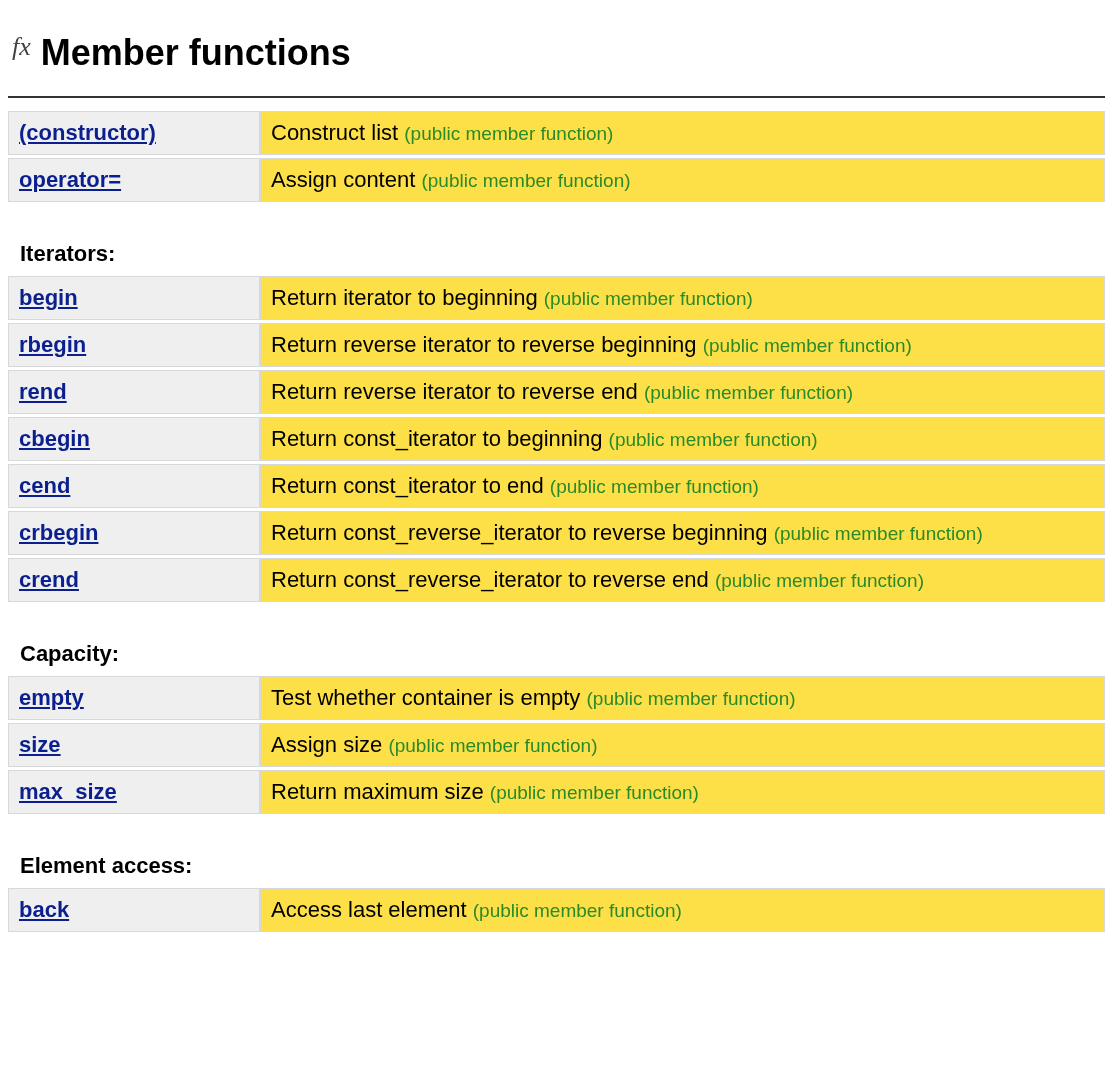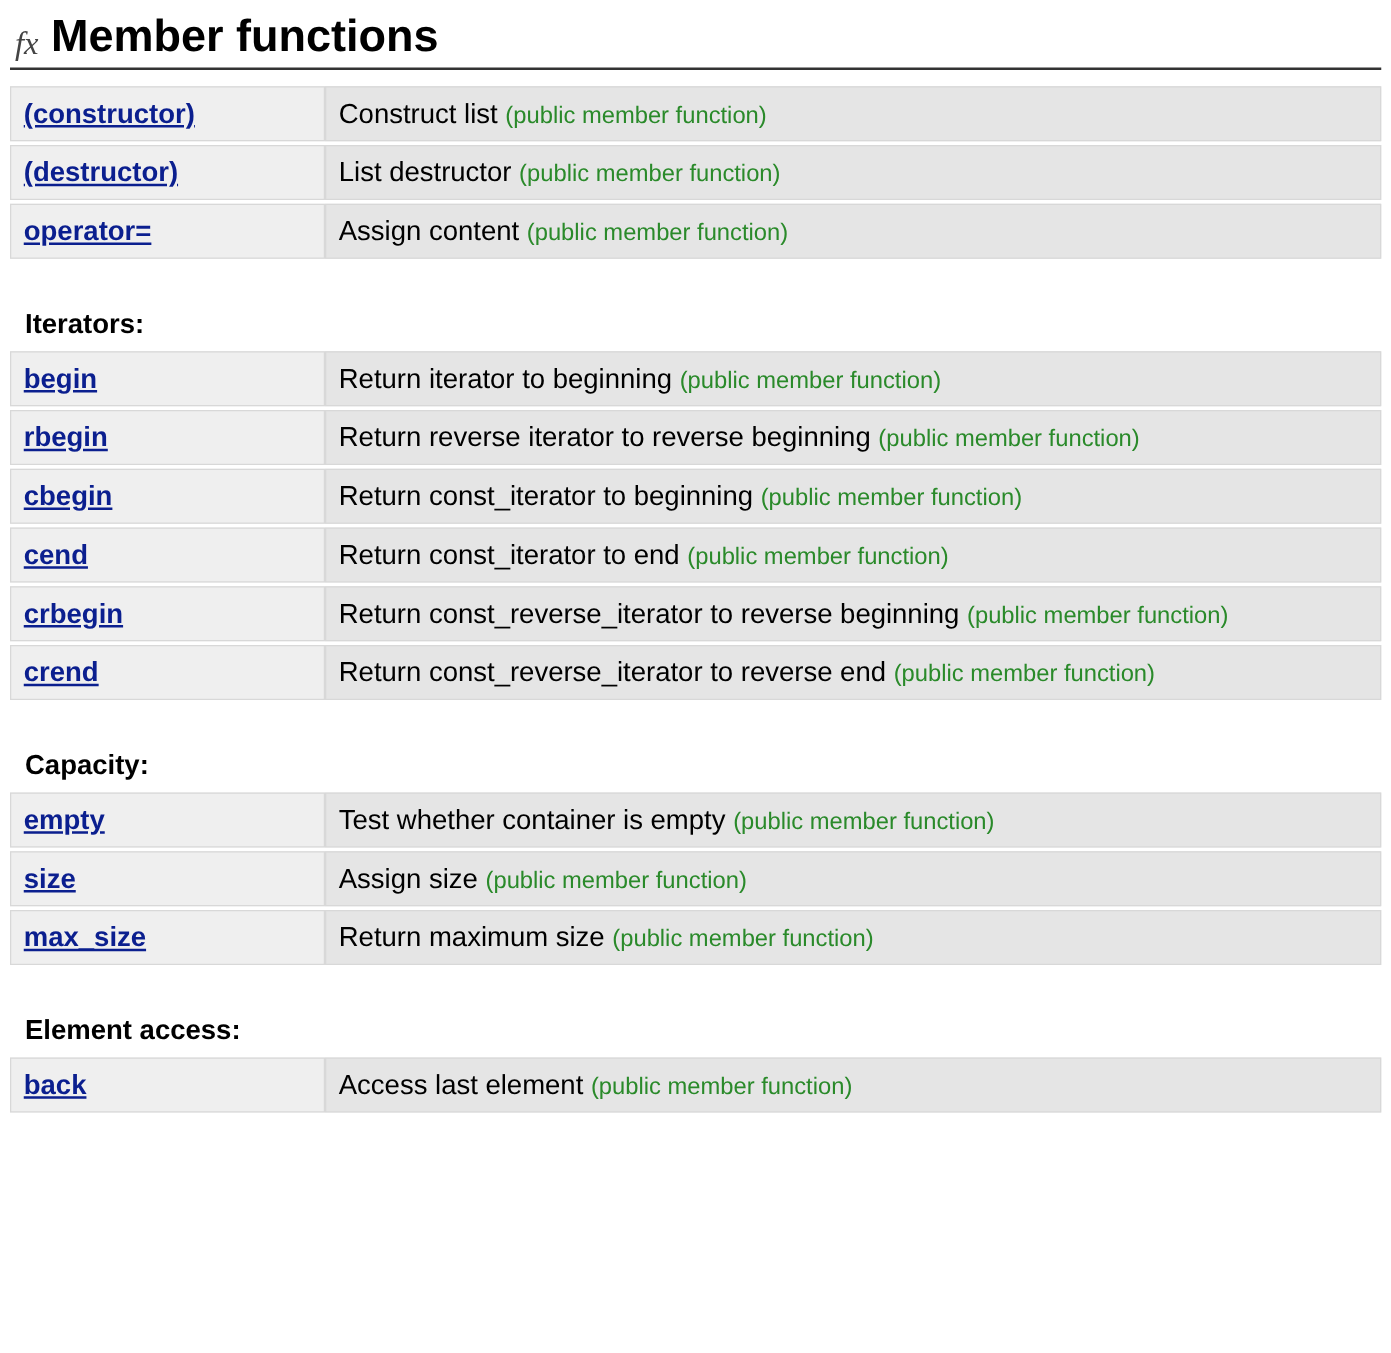--- a/index.html
+++ b/index.html
@@ -5,24 +5,25 @@
   body {
     font-family: Arial, Helvetica, sans-serif;
     margin: 0;
     padding: 8px;
     background: #fff;
     color: #000;
     font-size: 22px;
   }
   .page-title-wrap {
     display: flex;
-    align-items: flex-end;
+    align-items: flex-start;
     border-bottom: 2px solid #333;
-    padding-bottom: 4px;
+    padding-bottom: 22px;
     margin-bottom: 10px;
+    margin-top: 24px;
   }
   .fx-icon {
     font-style: italic;
     font-family: Georgia, 'Times New Roman', serif;
     font-size: 26px;
     color: #444;
     margin-right: 10px;
     margin-left: 4px;
   }
   .page-title {
@@ -37,21 +38,21 @@
   }
   table.func-table {
     width: 100%;
     border-collapse: separate;
     border-spacing: 0 3px;
   }
   table.func-table td {
     border: 1px solid #d8d8d8;
     padding: 8px 10px;
     vertical-align: middle;
-    background: #e5e5e5;
+    background: #fde047;
   }
   table.func-table td.name-cell {
     width: 230px;
     background: #efefef;
   }
   a.func-link {
     color: #0b1f8f;
     font-weight: bold;
     text-decoration: underline;
     font-size: 22px;
@@ -72,40 +73,40 @@
   <h1 class="page-title">Member functions</h1>
 </div>
 
 <table class="func-table">
   <tbody>
     <tr>
       <td class="name-cell"><a href="#" class="func-link">(constructor)</a></td>
       <td><span class="desc">Construct list</span> <span class="tag">(public member function)</span></td>
     </tr>
     <tr>
-      <td class="name-cell"><a href="#" class="func-link">(destructor)</a></td>
-      <td><span class="desc">List destructor</span> <span class="tag">(public member function)</span></td>
-    </tr>
-    <tr>
       <td class="name-cell"><a href="#" class="func-link">operator=</a></td>
       <td><span class="desc">Assign content</span> <span class="tag">(public member function)</span></td>
     </tr>
   </tbody>
 </table>
 
 <div class="section-title">Iterators:</div>
 <table class="func-table">
   <tbody>
     <tr>
       <td class="name-cell"><a href="#" class="func-link">begin</a></td>
       <td><span class="desc">Return iterator to beginning</span> <span class="tag">(public member function)</span></td>
     </tr>
     <tr>
       <td class="name-cell"><a href="#" class="func-link">rbegin</a></td>
       <td><span class="desc">Return reverse iterator to reverse beginning</span> <span class="tag">(public member function)</span></td>
+    </tr>
+    <tr>
+      <td class="name-cell"><a href="#" class="func-link">rend</a></td>
+      <td><span class="desc">Return reverse iterator to reverse end</span> <span class="tag">(public member function)</span></td>
     </tr>
     <tr>
       <td class="name-cell"><a href="#" class="func-link">cbegin</a></td>
       <td><span class="desc">Return const_iterator to beginning</span> <span class="tag">(public member function)</span></td>
     </tr>
     <tr>
       <td class="name-cell"><a href="#" class="func-link">cend</a></td>
       <td><span class="desc">Return const_iterator to end</span> <span class="tag">(public member function)</span></td>
     </tr>
     <tr>

